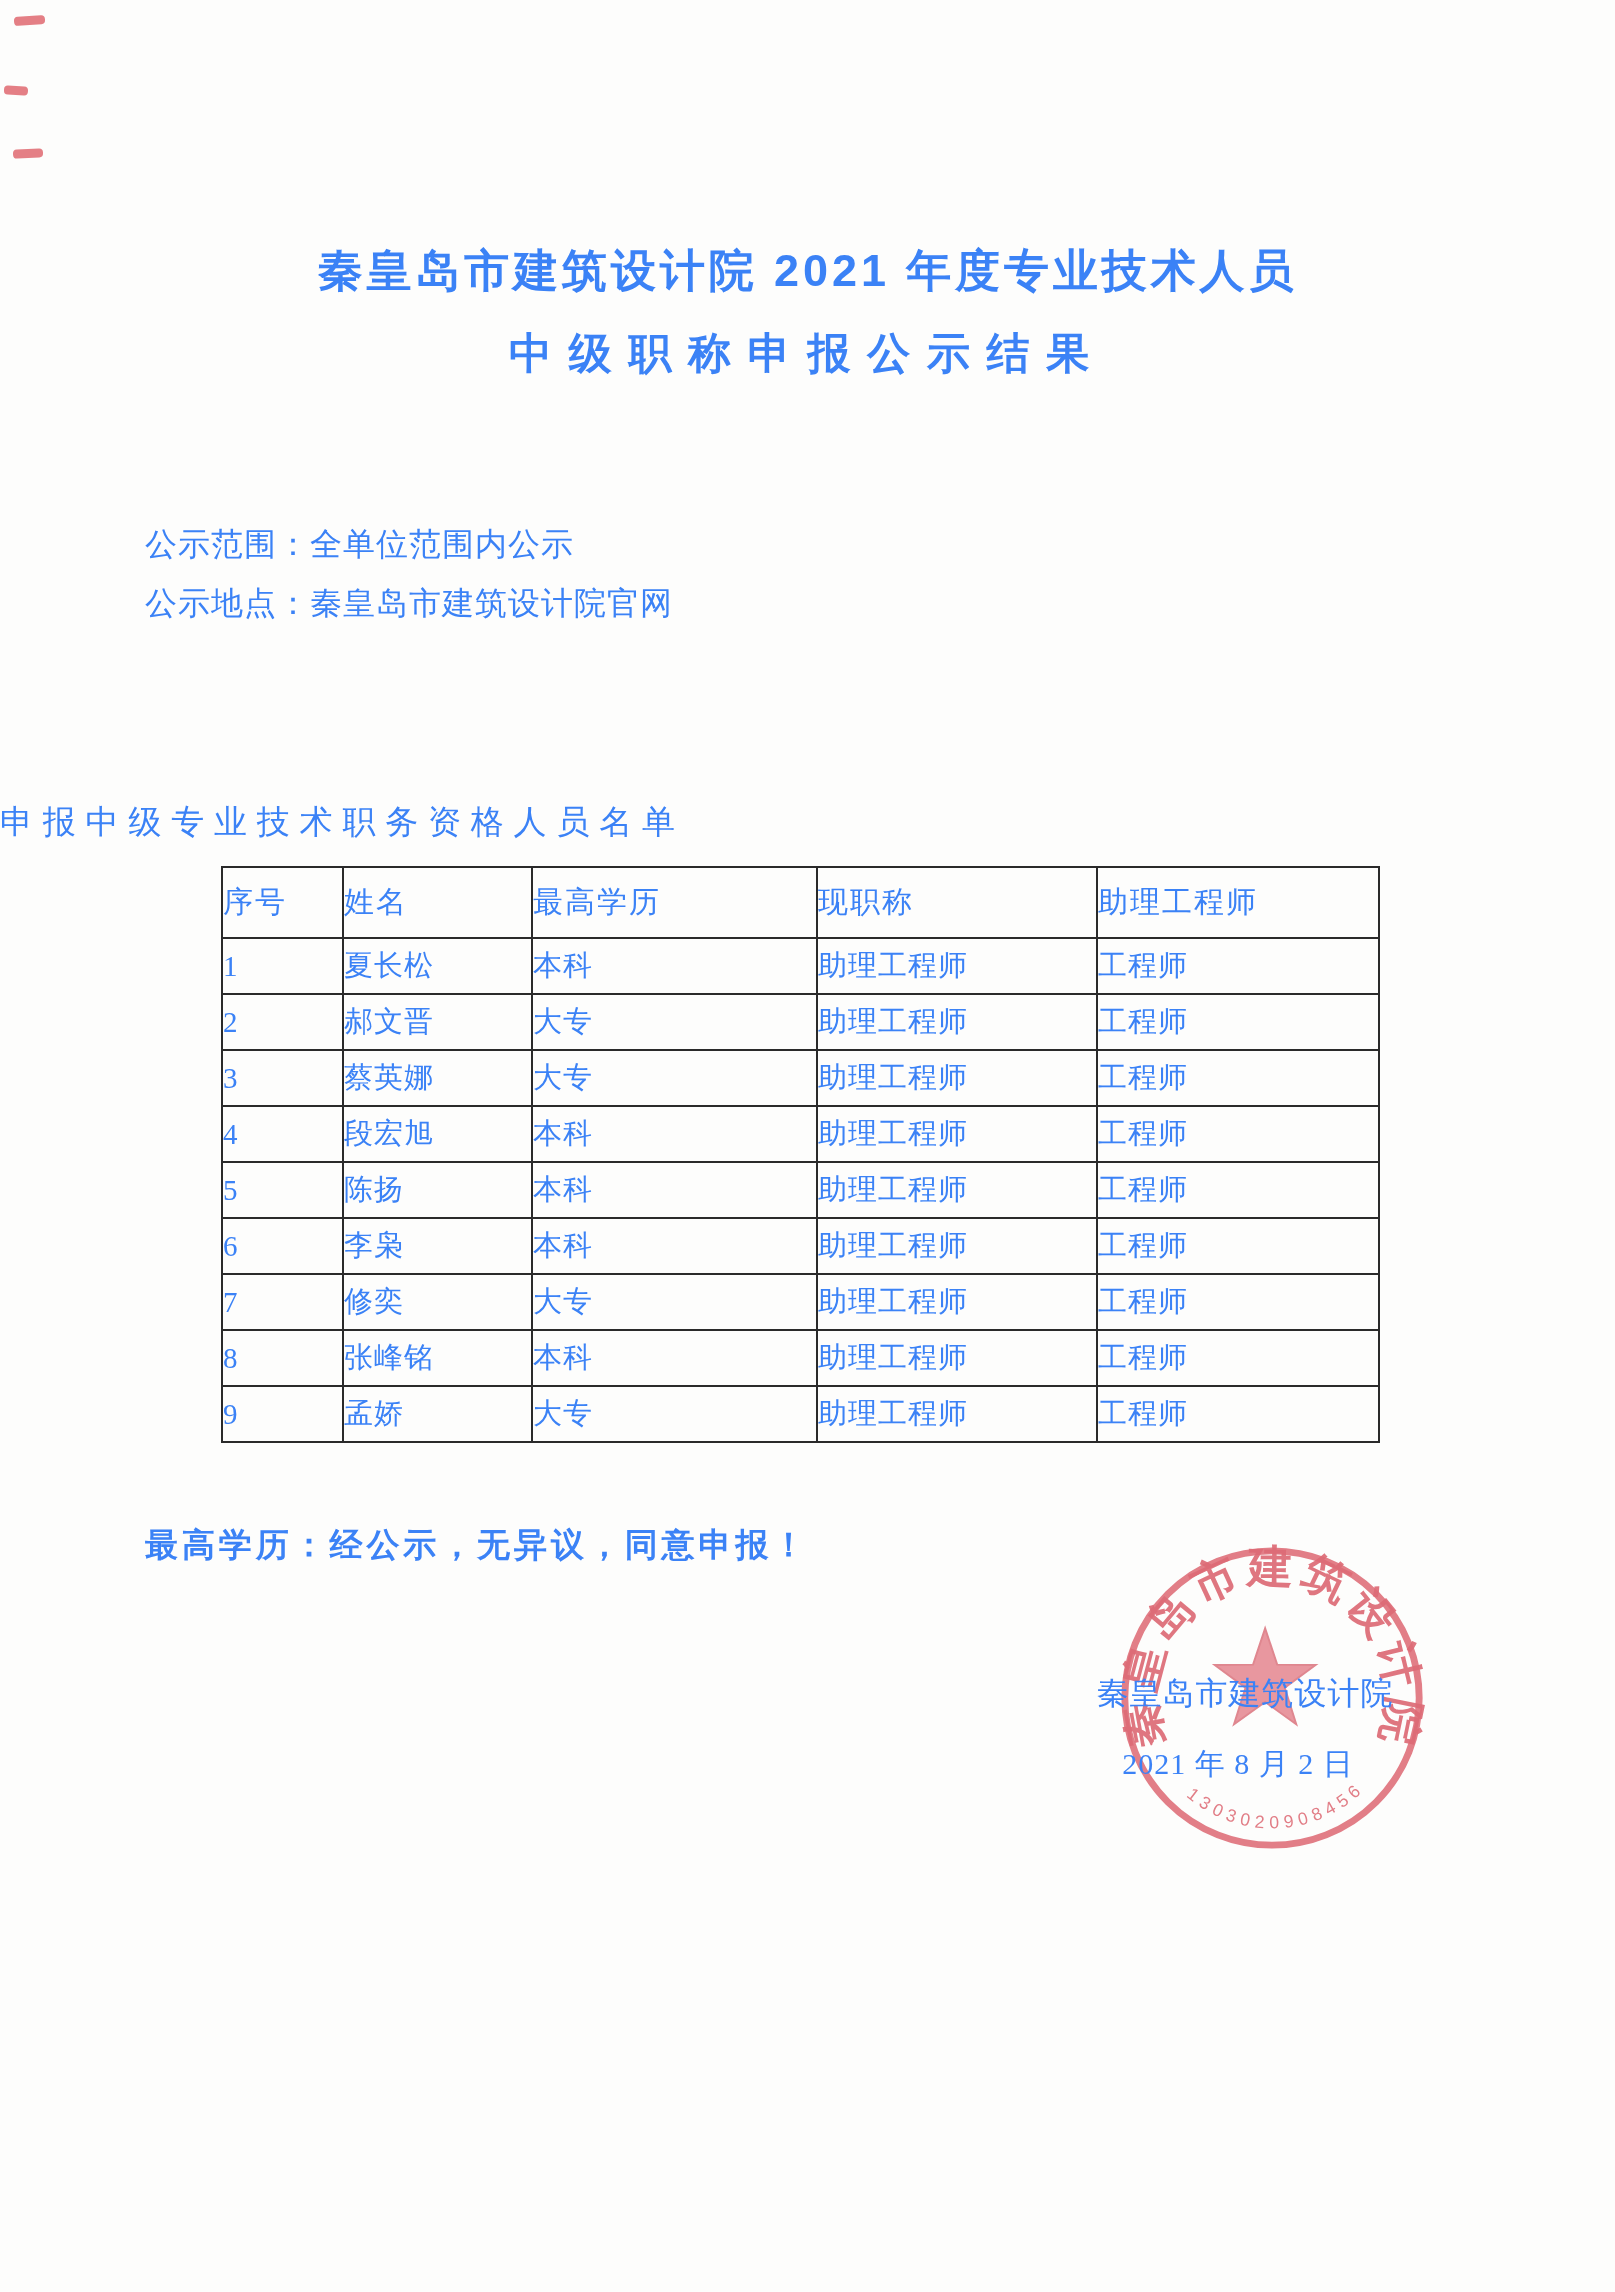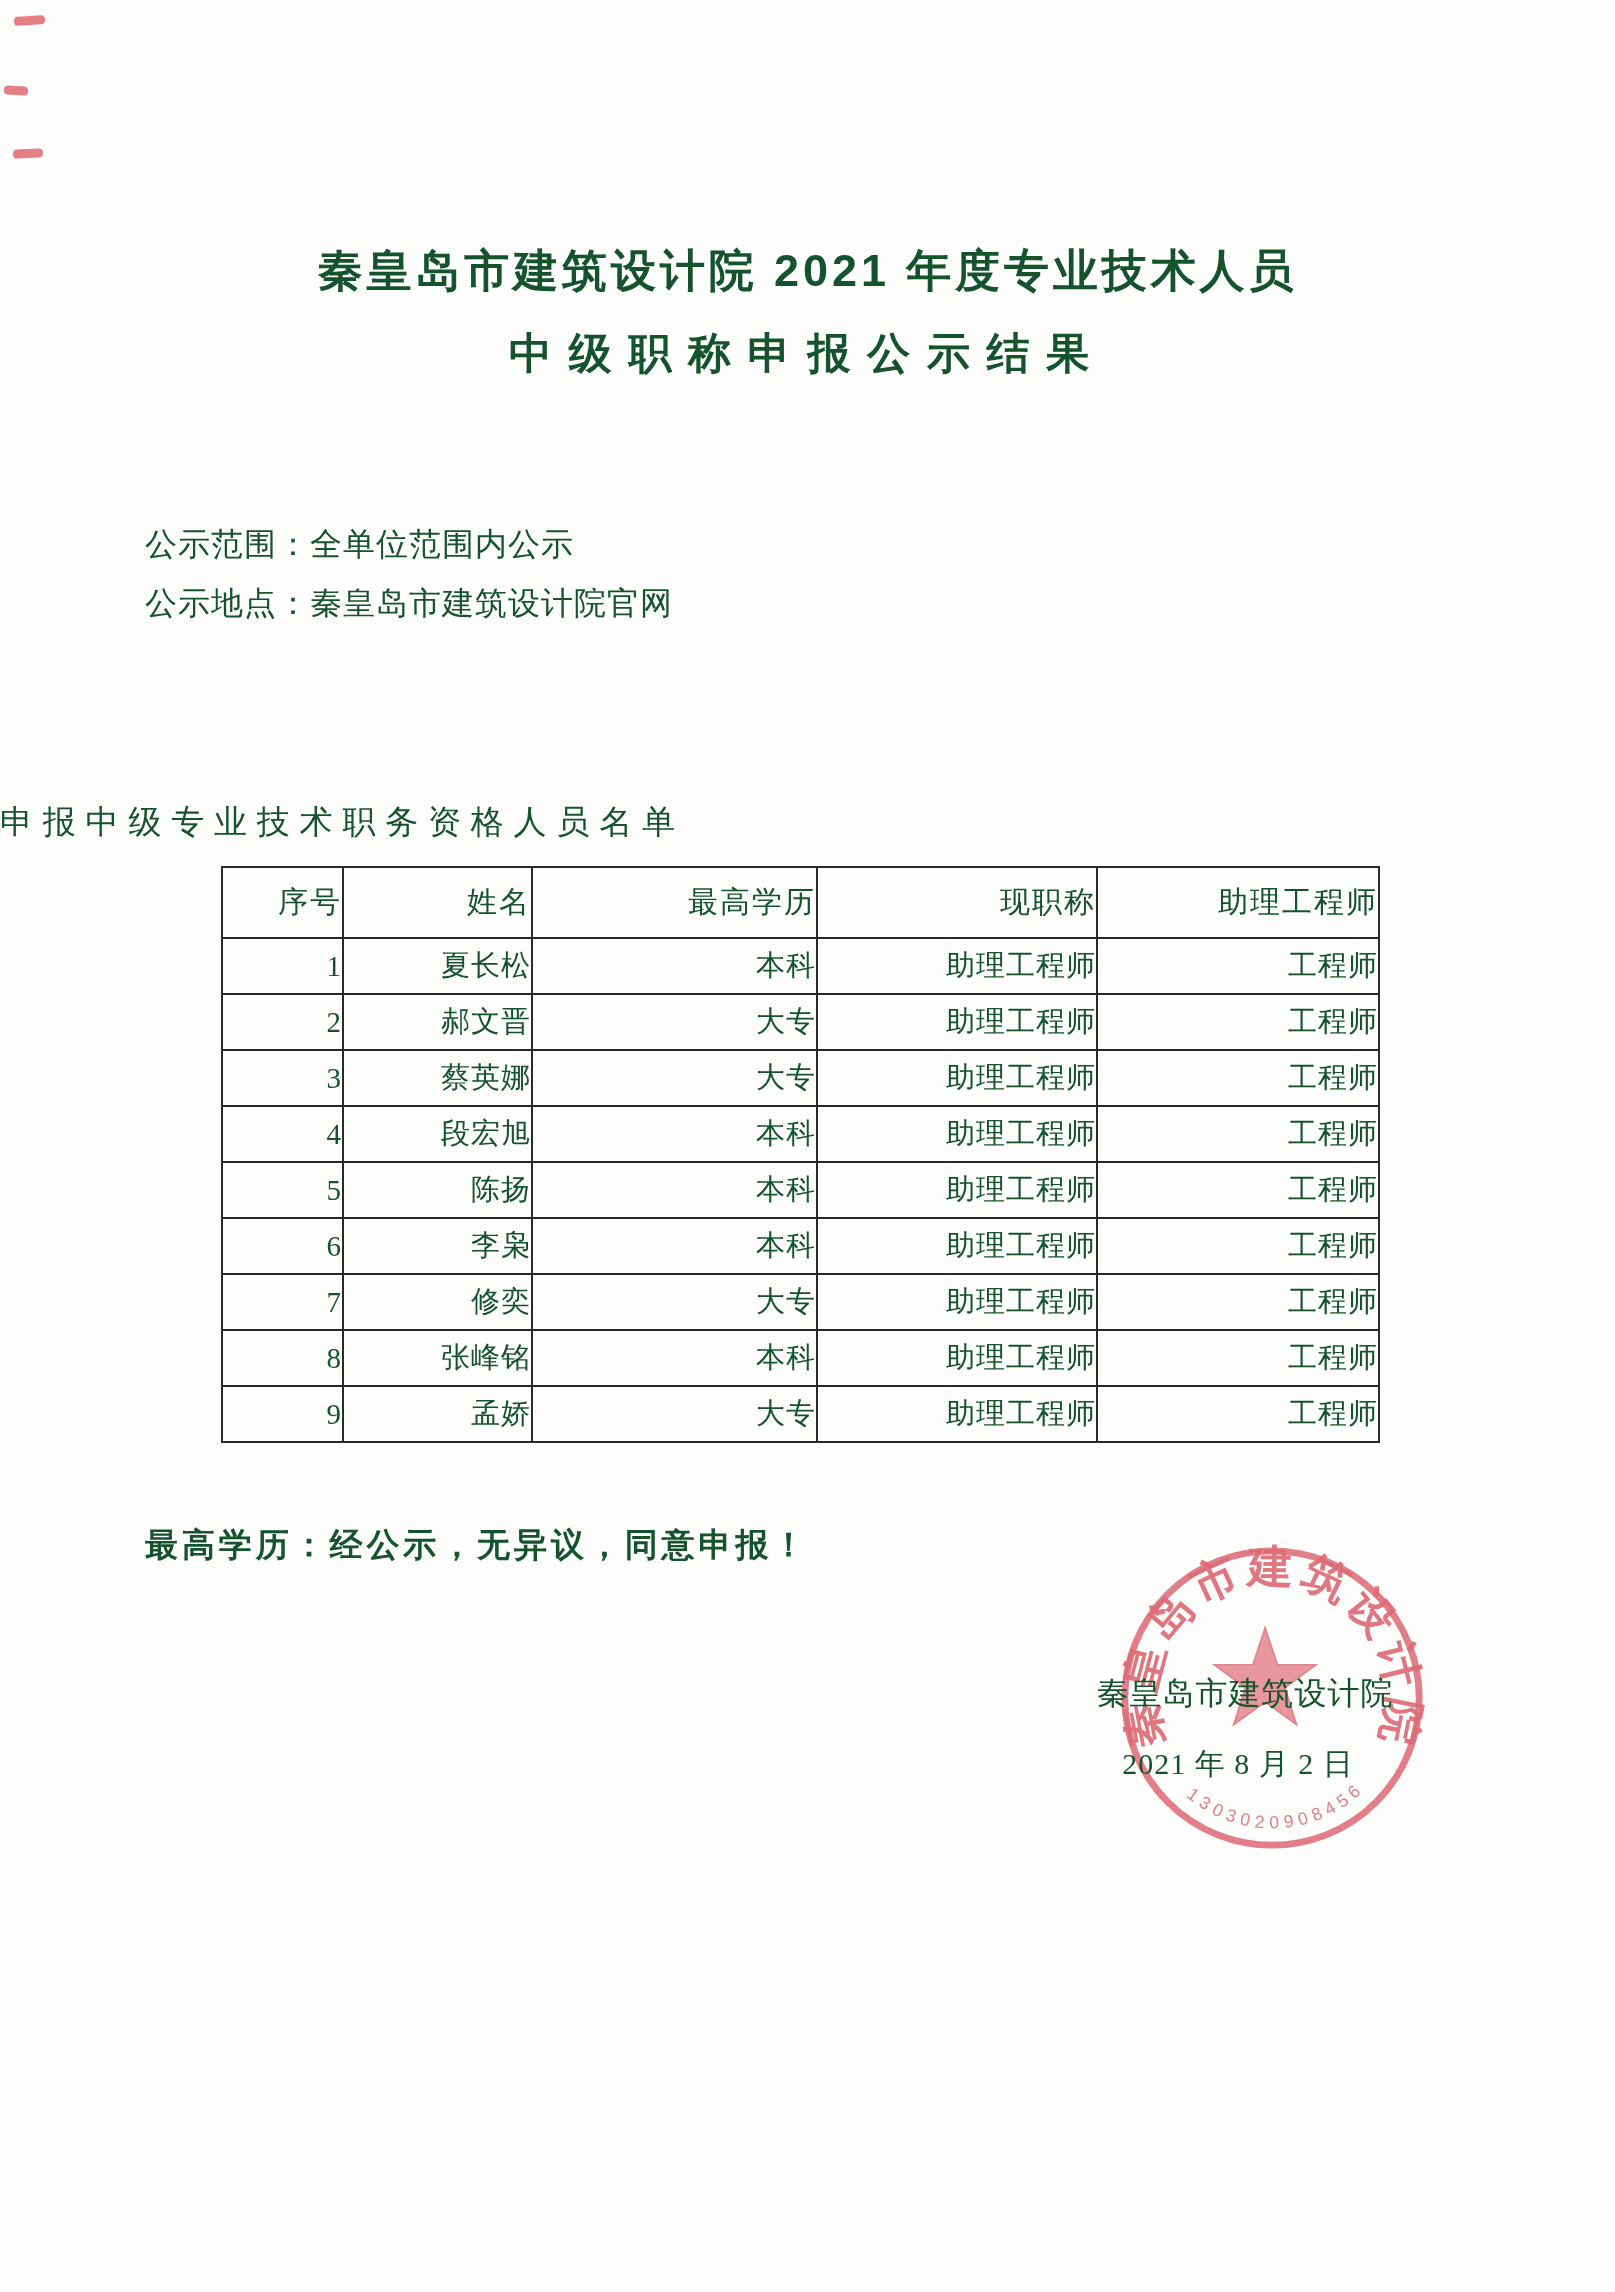--- a/index.html
+++ b/index.html
@@ -1,20 +1,20 @@
 <!DOCTYPE html>
 <html><head>
 <meta charset="utf-8">
 <style>
   html,body{margin:0;padding:0;background:#ffffff;}
   .page{
     position:relative;
     width:1615px;height:2293px;
     background:#fdfdfc;
-    color:#14532d;
+    color:#3b82f6;
     font-family:"Liberation Serif", serif;
     overflow:hidden;
   }
   
   .title-line{
     position:absolute;left:0;width:100%;
     text-align:center;
     font-family:"Liberation Sans", sans-serif;
     font-weight:bold;
   }
@@ -35,21 +35,21 @@
     text-align:left;font-size:33px;letter-spacing:9.8px;
   }
   table.roster{
     position:absolute;left:221px;top:866px;
     width:1158px;border-collapse:collapse;
     table-layout:fixed;
     border:2.9px solid #262626;
   }
   table.roster th, table.roster td{
     border:2px solid #2a2a2a;
-    text-align:right;vertical-align:middle;
+    text-align:left;vertical-align:middle;
     font-weight:normal;
     padding:0;
     overflow:hidden;
   }
   table.roster th{height:69px;font-size:30px;letter-spacing:2px;}
   table.roster td{height:54px;font-size:29px;letter-spacing:1px;}
   table.roster td.col-name{font-family:"Liberation Sans", sans-serif;margin-left:36px;}
   
   .result-line{
     position:absolute;left:145px;top:1523px;

